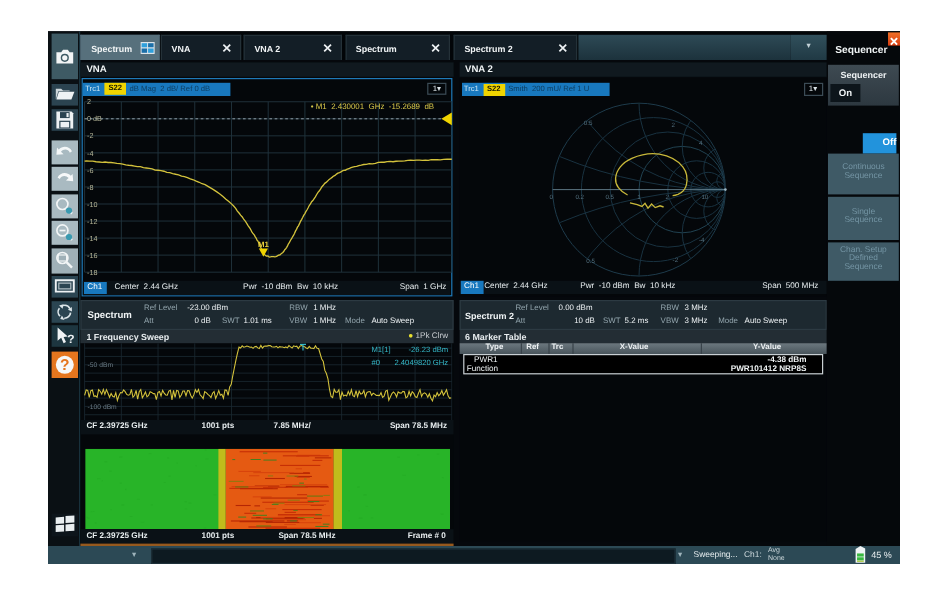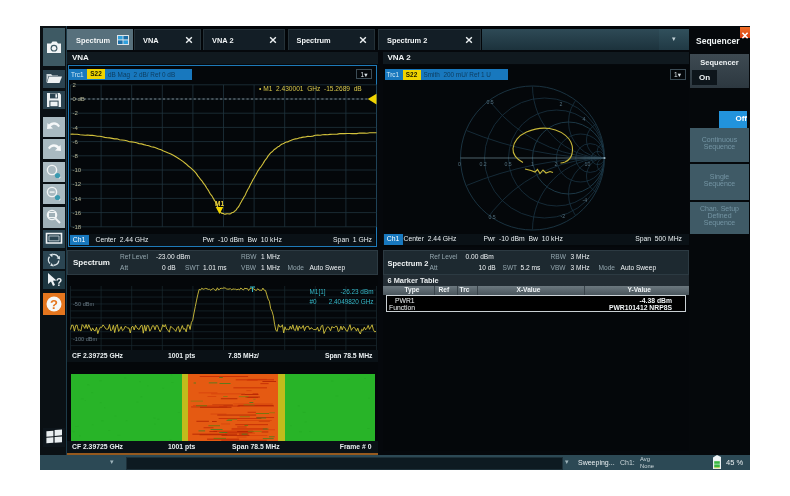--- a/index.html
+++ b/index.html
@@ -265,20 +265,23 @@
     <span class="abs gray" style="left:52px;top:13px;font-size:6.6px;">Att</span>
           <span class="abs wht" style="left:94px;top:13px;font-size:6.6px;">0 dB</span>
     <span class="abs gray" style="left:117px;top:13px;font-size:6.6px;">SWT</span>
           <span class="abs wht" style="left:135px;top:13px;font-size:6.6px;">1.01 ms</span>
     <span class="abs gray" style="left:173px;top:2px;font-size:6.6px;">RBW</span>
           <span class="abs wht" style="left:193px;top:2px;font-size:6.6px;">1 MHz</span>
     <span class="abs gray" style="left:173px;top:13px;font-size:6.6px;">VBW</span>
           <span class="abs wht" style="left:193px;top:13px;font-size:6.6px;">1 MHz</span>
     <span class="abs gray" style="left:219.5px;top:13px;font-size:6.6px;">Mode</span>
           <span class="abs wht" style="left:241.5px;top:13px;font-size:6.6px;">Auto Sweep</span>
+  </div>
+  <div class="abs ttl" style="left:0;top:25px;width:310.5px;height:11px;">1 Frequency Sweep
+    <span style="position:absolute;right:4px;top:0;font-weight:normal;font-size:6.8px;color:#c8ccd0;"><span style="color:#e8e030;">●</span> 1Pk Clrw</span>
   </div>
   <svg class="abs" style="left:2.5px;top:36px;" width="307" height="64.5" viewBox="0 0 307 64.5">
     <g stroke="#1a2931" stroke-width="0.7">
       <line x1="0.5" y1="4.10" x2="306.5" y2="4.10"></line>      
             <line x1="0.5" y1="11.04" x2="306.5" y2="11.04"></line>      
             <line x1="0.5" y1="17.98" x2="306.5" y2="17.98"></line>      
             <line x1="0.5" y1="24.92" x2="306.5" y2="24.92"></line>      
             <line x1="0.5" y1="31.86" x2="306.5" y2="31.86"></line>      
             <line x1="0.5" y1="38.80" x2="306.5" y2="38.80"></line>      
             <line x1="0.5" y1="45.74" x2="306.5" y2="45.74"></line>      

